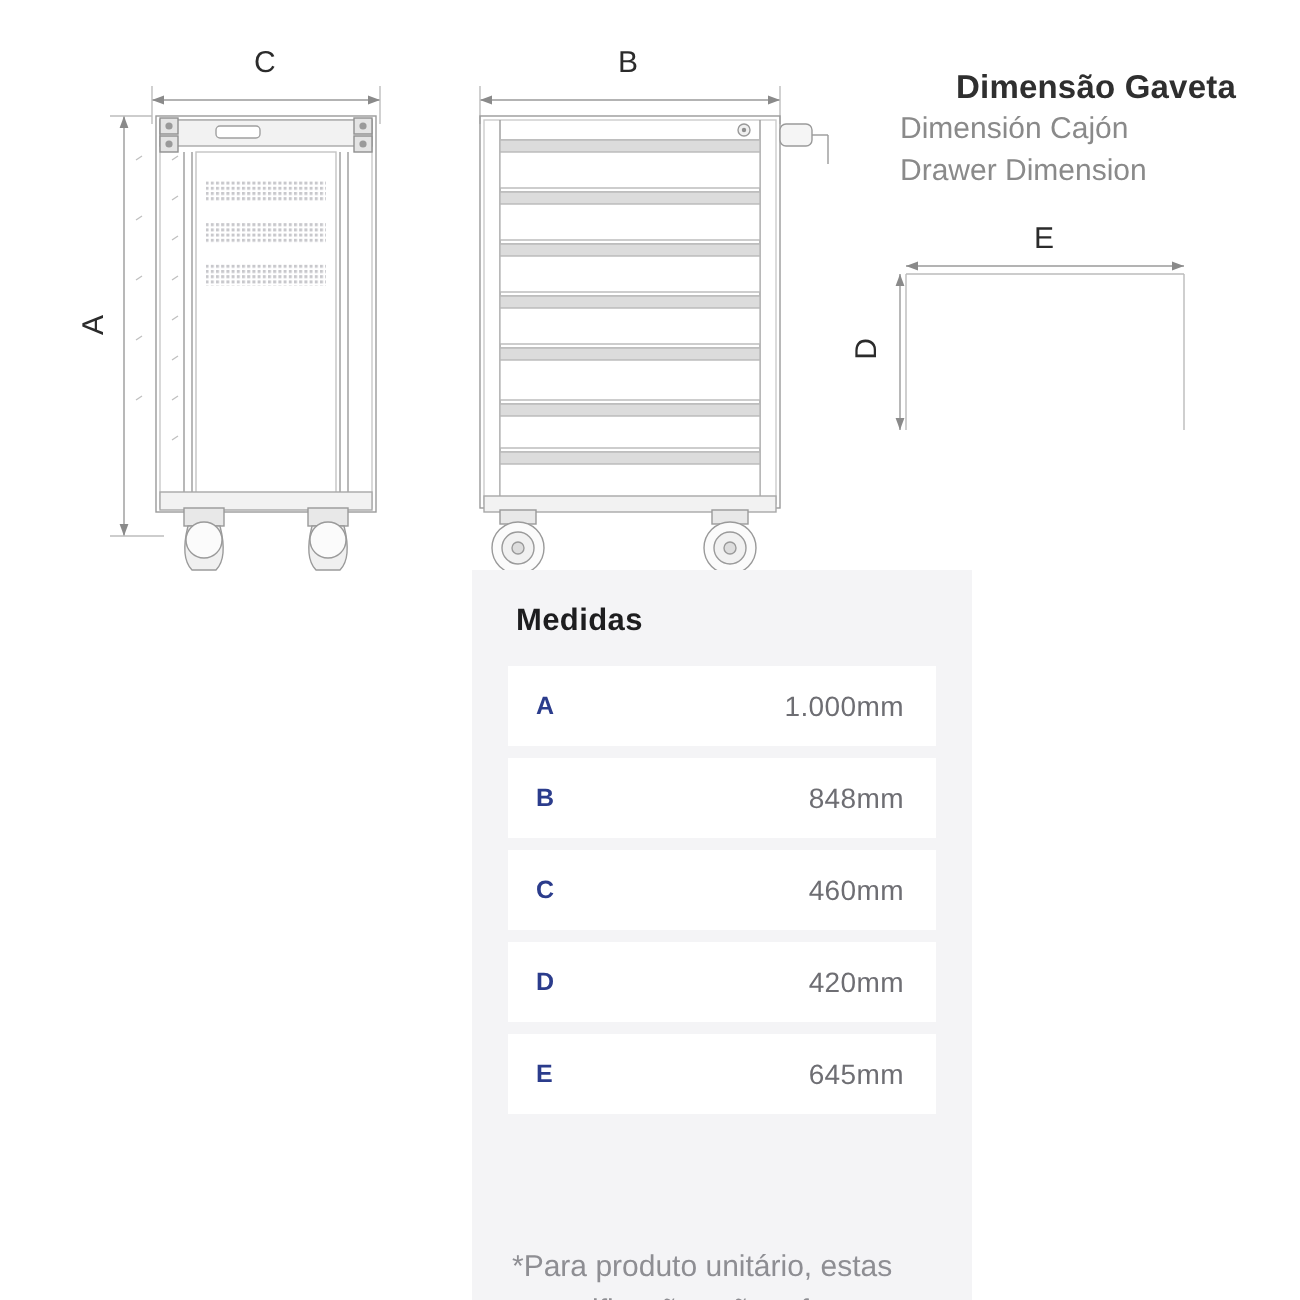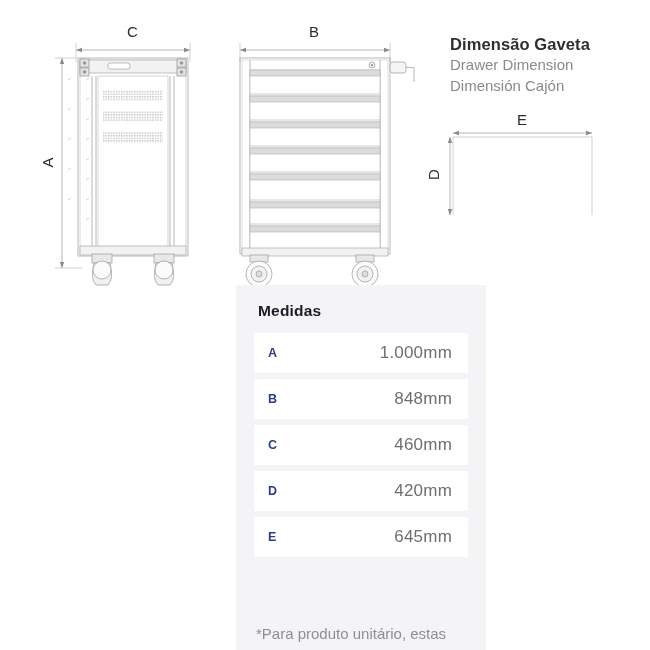--- a/index.html
+++ b/index.html
@@ -20,21 +20,21 @@
     color: #2b2b2b;
     font-size: 15px;
     line-height: 1;
   }
   .dimlabel.rot { transform: rotate(-90deg); transform-origin: center center; }
 
   
   .titleblock { position: absolute; left: 450px; top: 33px; width: 196px; }
   .title-main {
     font-size: 16.5px; font-weight: bold; color: #2f2f2f;
-    letter-spacing: .1px; line-height: 1.35; margin:0;
+    letter-spacing: .1px; line-height: 1.35; margin:0;text-align:center;
   }
   .title-sub {
     font-size: 15px; color: #8a8a8a; line-height: 1.35; margin:0;
     font-weight: normal;
   }
 
   
   .panel {
     position: absolute;
     left: 236px; top: 285px;
@@ -51,21 +51,21 @@
     height: 40px; background: #ffffff;
     display:flex; align-items:center; justify-content:space-between;
     padding: 0 16px 0 14px;
     margin-bottom: 6px;
   }
   .row-key {
     font-size: 12.5px; font-weight: bold; color: #2b3c8c;
     letter-spacing: .3px;
   }
   .row-val {
-    font-size: 17px; color: #6e6e73; letter-spacing: .2px;
+    font-size: 14px; color: #6e6e73; letter-spacing: .2px;
   }
   .notes { position:absolute; left: 20px; top: 330px; width: 214px; }
   .note {
     font-size: 15px; color: #8e8e93; line-height: 1.45;
     margin: 8px 0 11px 0;
   }
   svg { display:block; }
 </style>
 </head>
 <body>
@@ -209,22 +209,22 @@
         <circle cx="137" cy="256" r="8" fill="#f1f1f1"></circle>
         <circle cx="137" cy="256" r="3" fill="#dddddd"></circle>
       </g>
     </svg>
 
     <span class="dimlabel" style="left:81px; top:6px;">B</span>
   </div>
 
   <div class="titleblock">
     <p class="title-main">Dimensão Gaveta</p>
+    <p class="title-sub">Dimensión Cajón</p>
     <p class="title-sub">Drawer Dimension</p>
-    <p class="title-sub">Dimensión Cajón</p>
   </div>
 
   <div class="drawing" style="left:420px; top:110px; width:210px; height:110px;">
     <svg width="210" height="110" viewBox="0 0 210 110">
       <g stroke="#9a9a9a" fill="none" stroke-width="0.7">
 
         <line x1="33" y1="23" x2="172" y2="23"></line>
         <path d="M33 23 l6 -2.2 v4.4 z" fill="#8a8a8a" stroke="none"></path>
         <path d="M172 23 l-6 -2.2 v4.4 z" fill="#8a8a8a" stroke="none"></path>
 

